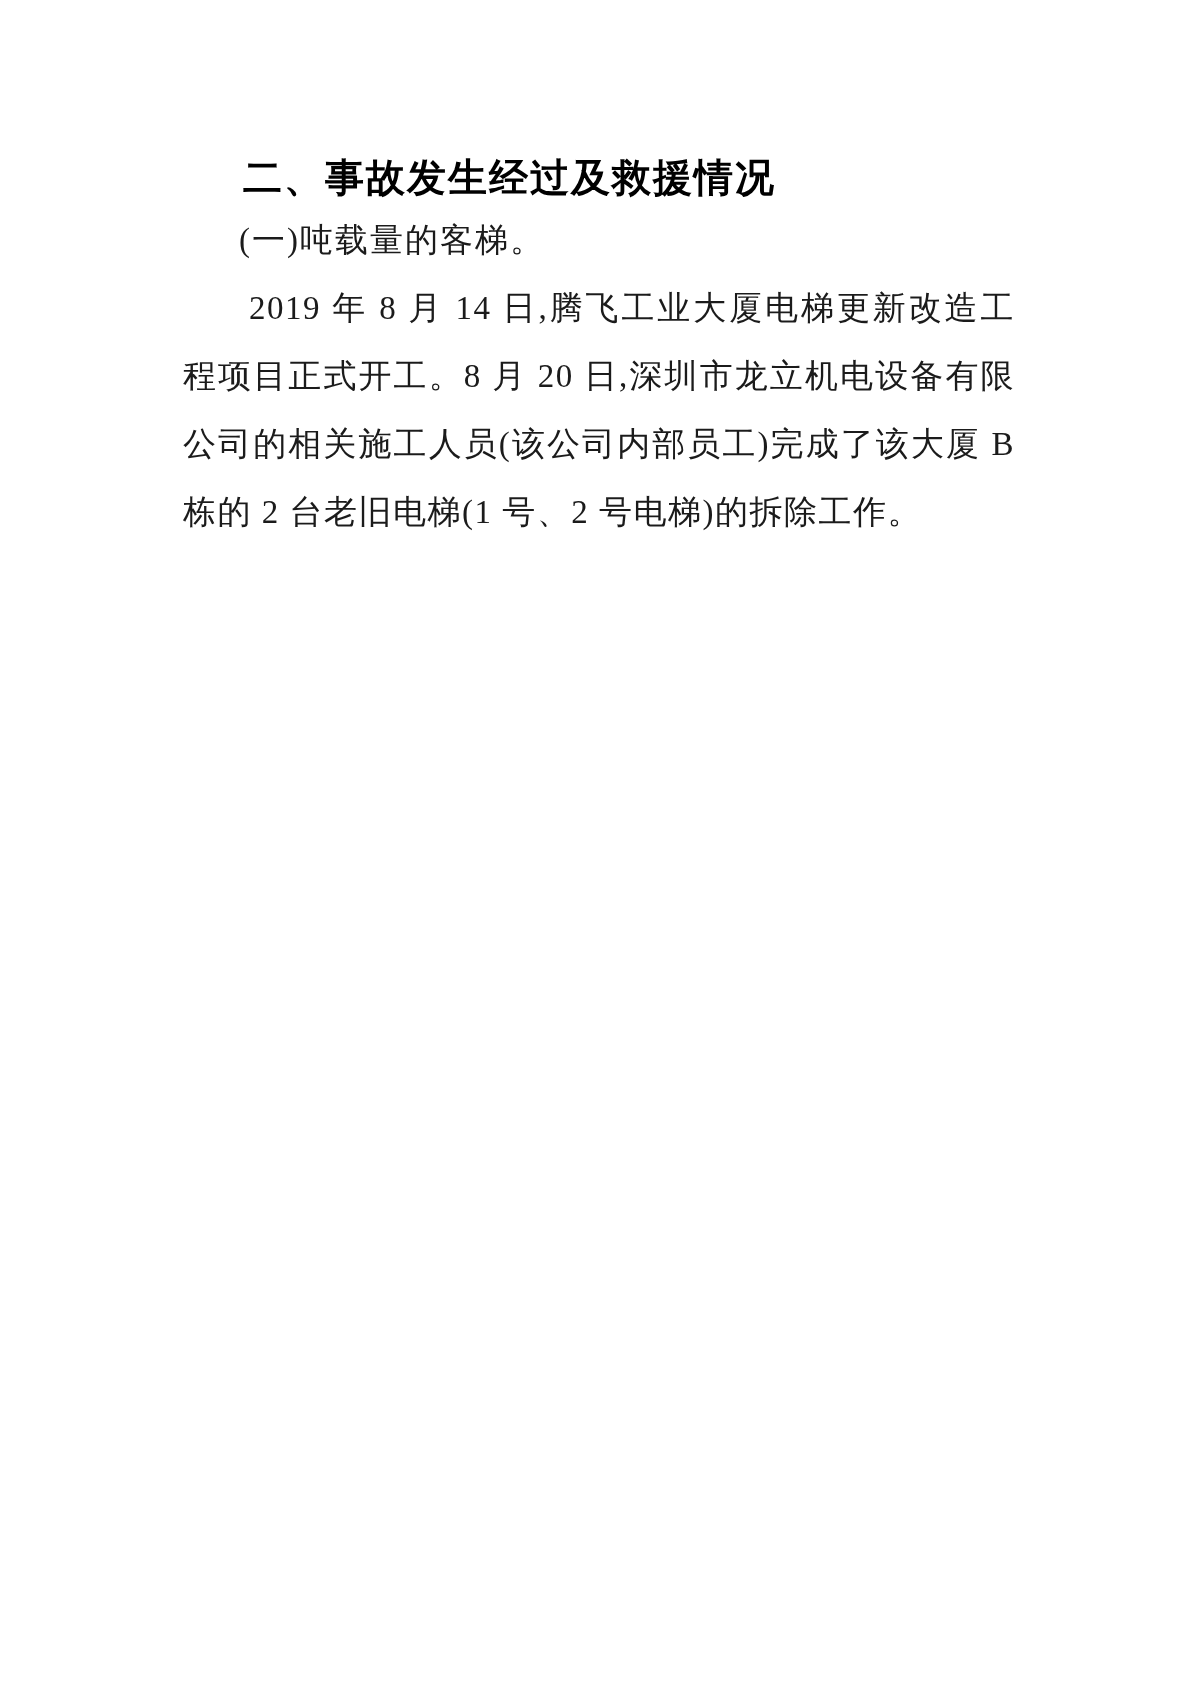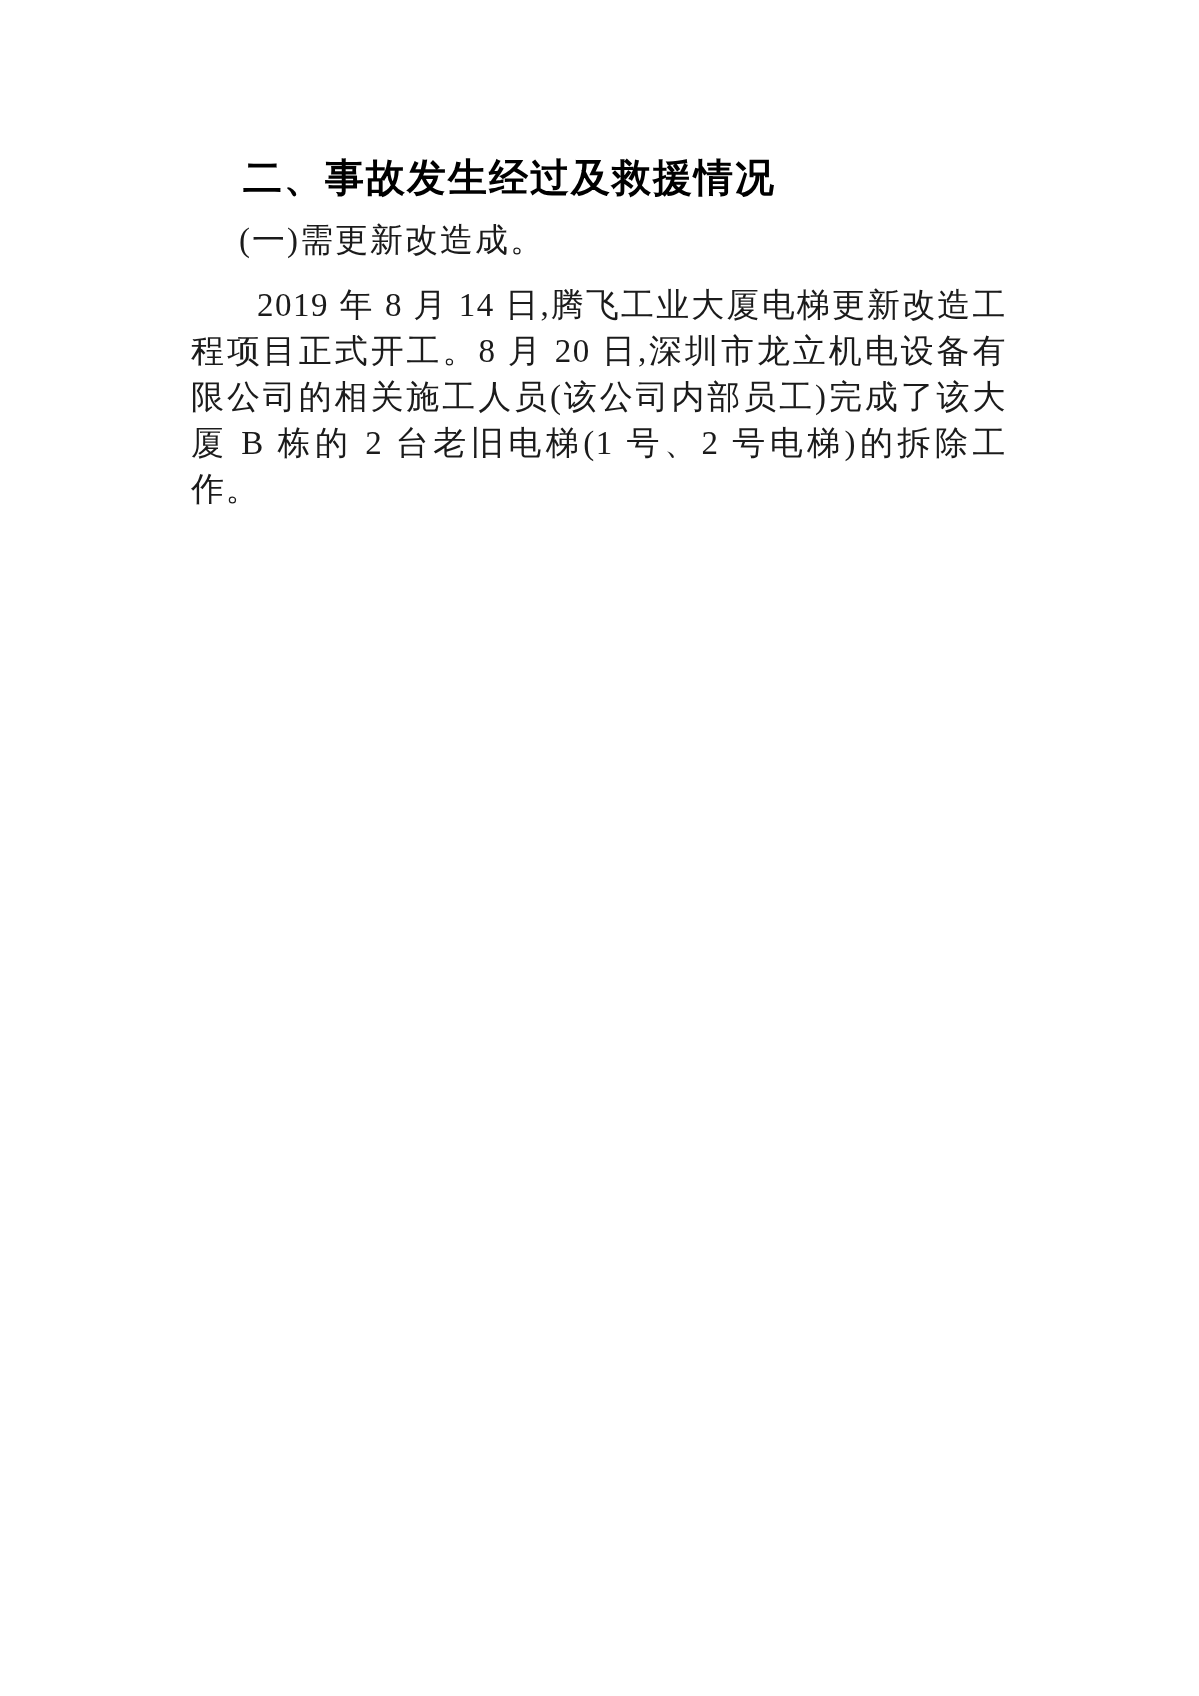--- a/index.html
+++ b/index.html
@@ -34,40 +34,40 @@
   }
   .subheading {
     font-size: 33px;
     line-height: 63px;
     letter-spacing: 2px;
     margin: 0;
     text-indent: 58px;
   }
   .para {
     font-size: 33px;
-    line-height: 46px;
+    line-height: 68px;
     letter-spacing: 1.5px;
-    margin: 10px;
+    margin: 2px;
     text-indent: 2em;
     text-align: justify;
     text-justify: inter-character;
   }
   .page-number {
     position: absolute;
     left: 0;
     top: 1546px;
     width: 100%;
     text-align: left;
     font-size: 24px;
     color: #1b1b1b;
   }
 </style>
 </head>
 <body>
 
 <div class="page">
   <div class="content">
     <h2 class="heading">二、事故发生经过及救援情况</h2>
-    <p class="subheading">(一)需更新改造成。</p>
+    <p class="subheading">(一)吨载量的客梯。</p>
     <p class="para">2019 年 8 月 14 日,腾飞工业大厦电梯更新改造工程项目正式开工。8 月 20 日,深圳市龙立机电设备有限公司的相关施工人员(该公司内部员工)完成了该大厦 B 栋的 2 台老旧电梯(1 号、2 号电梯)的拆除工作。</p>
   </div>
   <div class="page-number">11</div>
 </div>
 
 </body></html>

